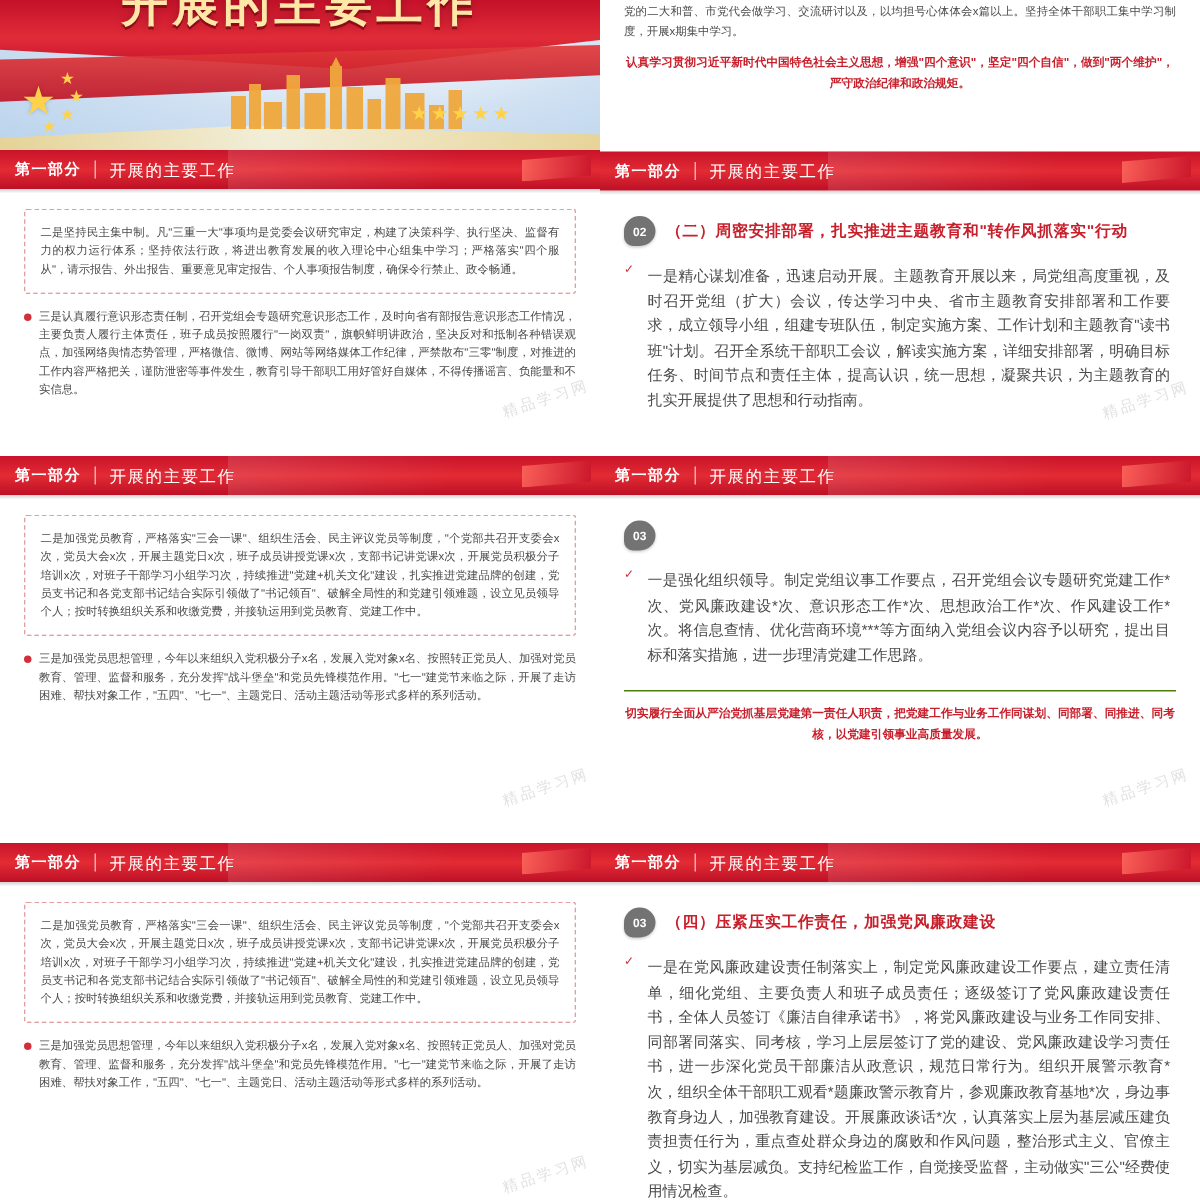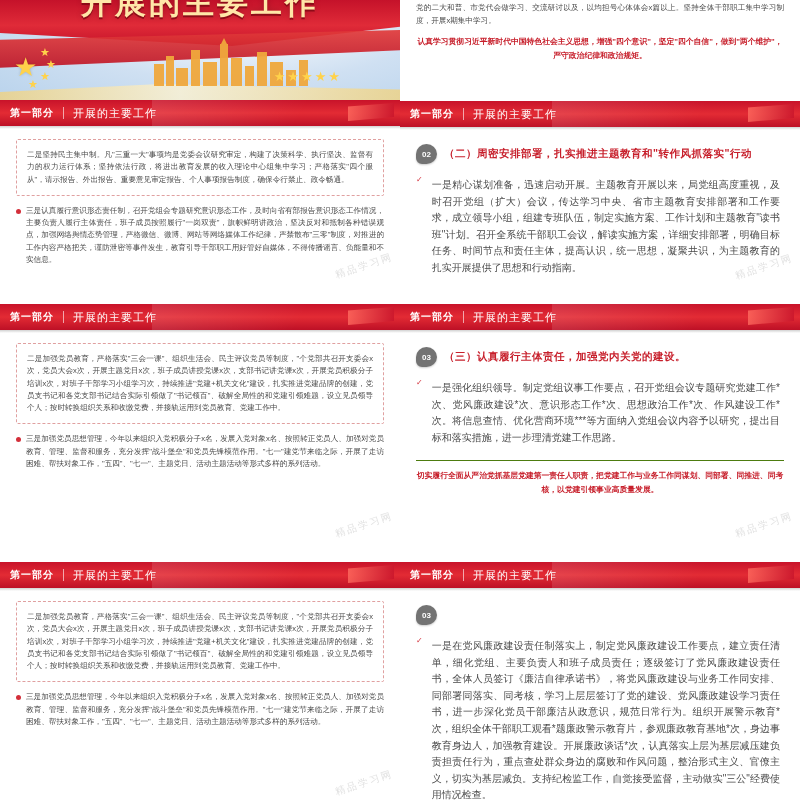--- a/index.html
+++ b/index.html
@@ -287,21 +287,20 @@
       <div class="part">第一部分</div>
       <div class="sep"></div>
       <div class="htitle">开展的主要工作</div>
     </div>
     <div class="hdr-shadow"></div>
     <div class="body" style="min-height:205px;">
       <div class="sec-title">
         <div class="bubble">
             <span>03</span>
           </div>
-        <div class="txt">（三）认真履行主体责任，加强党内关党的建设。</div>
       </div>
       <div class="bullet-row">
         <div class="check">✓</div>
         <p class="rpara">一是强化组织领导。制定党组议事工作要点，召开党组会议专题研究党建工作*次、党风廉政建设*次、意识形态工作*次、思想政治工作*次、作风建设工作*次。将信息查情、优化营商环境***等方面纳入党组会议内容予以研究，提出目标和落实措施，进一步理清党建工作思路。</p>
       </div>
       <div class="redbox">切实履行全面从严治党抓基层党建第一责任人职责，把党建工作与业务工作同谋划、同部署、同推进、同考核，以党建引领事业高质量发展。</div>
       <div class="wm">精品学习网</div>
     </div>
   </div>
 
@@ -333,20 +332,21 @@
       <div class="part">第一部分</div>
       <div class="sep"></div>
       <div class="htitle">开展的主要工作</div>
     </div>
     <div class="hdr-shadow"></div>
     <div class="body" style="min-height:205px;">
       <div class="sec-title">
         <div class="bubble">
             <span>03</span>
           </div>
+        <div class="txt">（四）压紧压实工作责任，加强党风廉政建设</div>
       </div>
       <div class="bullet-row">
         <div class="check">✓</div>
         <p class="rpara">一是在党风廉政建设责任制落实上，制定党风廉政建设工作要点，建立责任清单，细化党组、主要负责人和班子成员责任；逐级签订了党风廉政建设责任书，全体人员签订《廉洁自律承诺书》，将党风廉政建设与业务工作同安排、同部署同落实、同考核，学习上层层签订了党的建设、党风廉政建设学习责任书，进一步深化党员干部廉洁从政意识，规范日常行为。组织开展警示教育*次，组织全体干部职工观看*题廉政警示教育片，参观廉政教育基地*次，身边事教育身边人，加强教育建设。开展廉政谈话*次，认真落实上层为基层减压建负责担责任行为，重点查处群众身边的腐败和作风问题，整治形式主义、官僚主义，切实为基层减负。支持纪检监工作，自觉接受监督，主动做实"三公"经费使用情况检查。</p>
       </div>
       <div class="redbox">组织召开党组会专题研究全面从严治党工作，推动党风廉政责任制、意识形态工作责任制、作风建设责任制落实到位。</div>
       <div class="wm">精品学习网</div>
     </div>
   </div>
 

